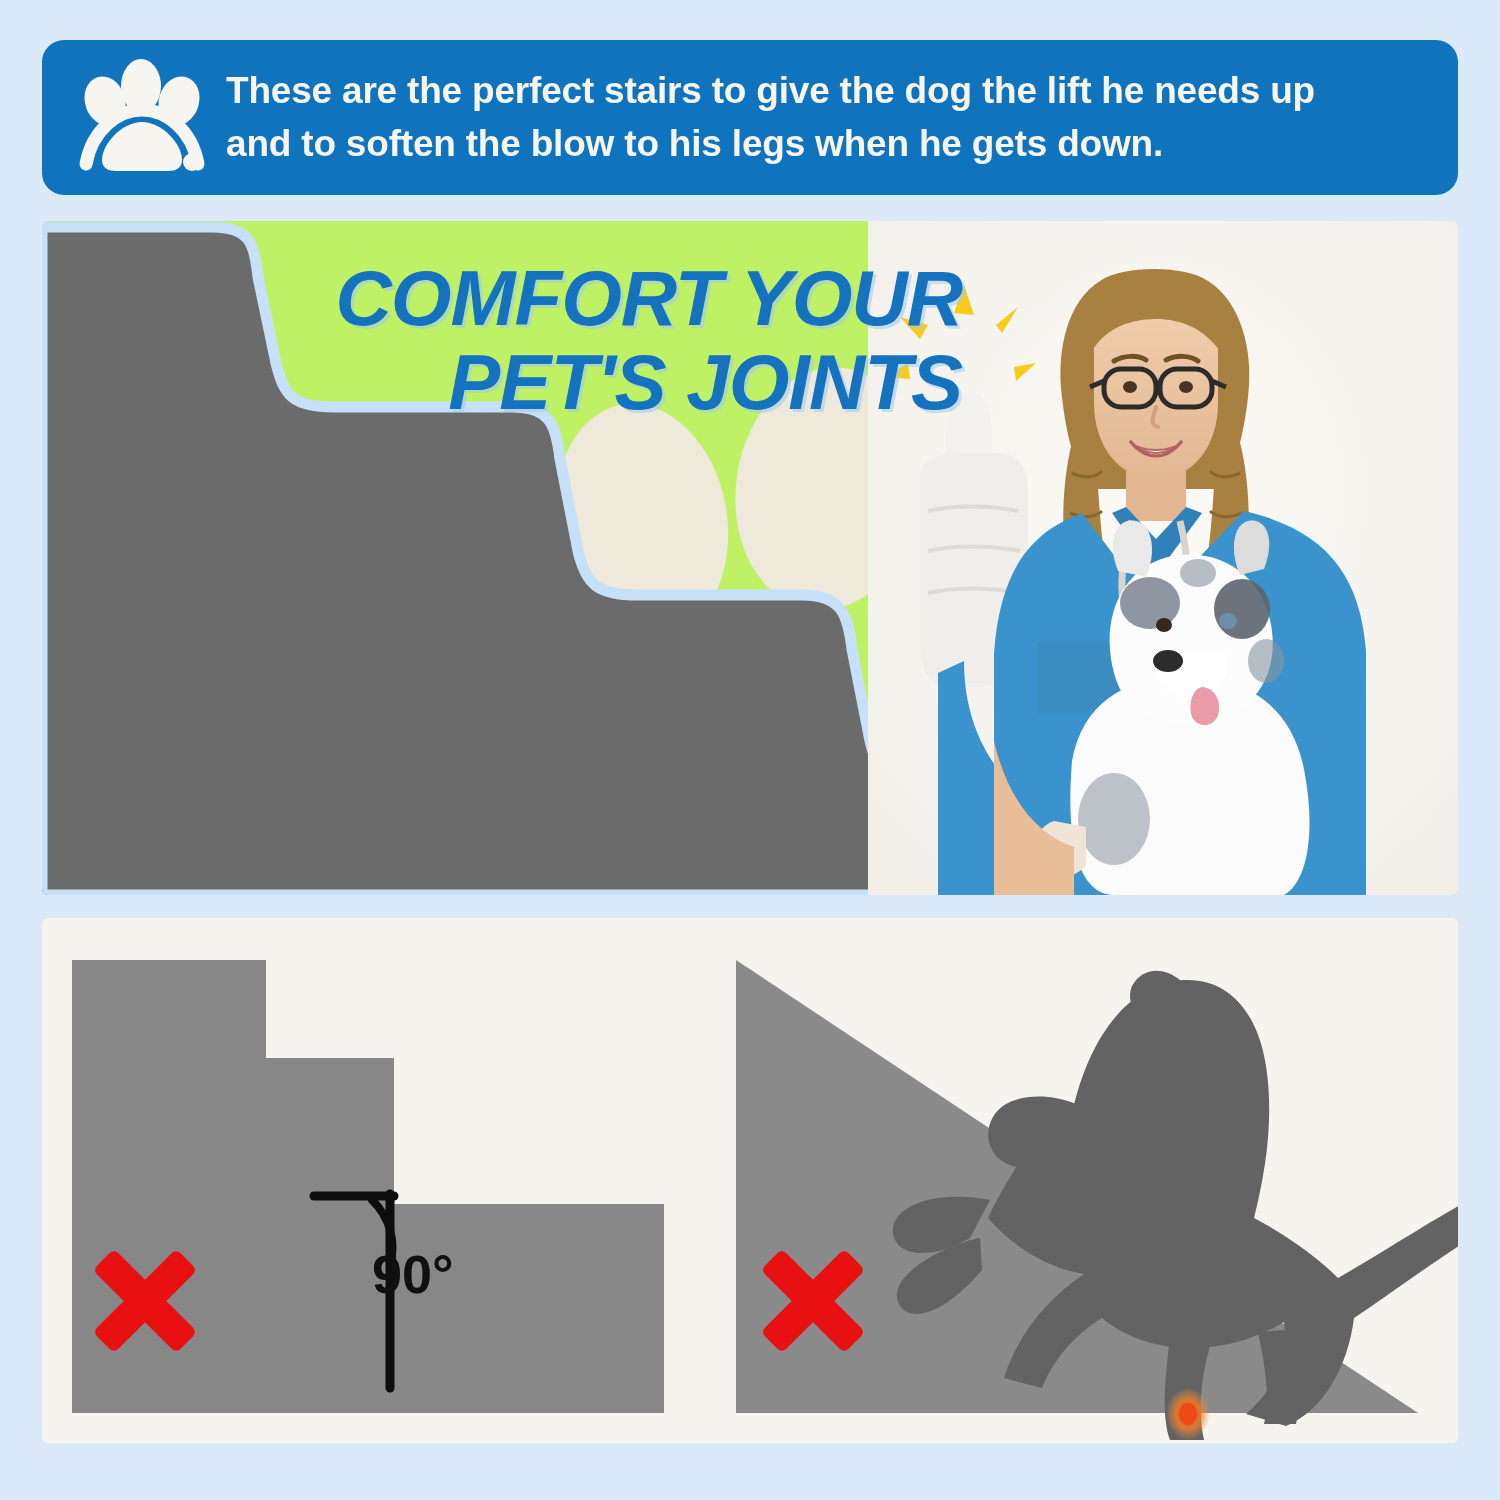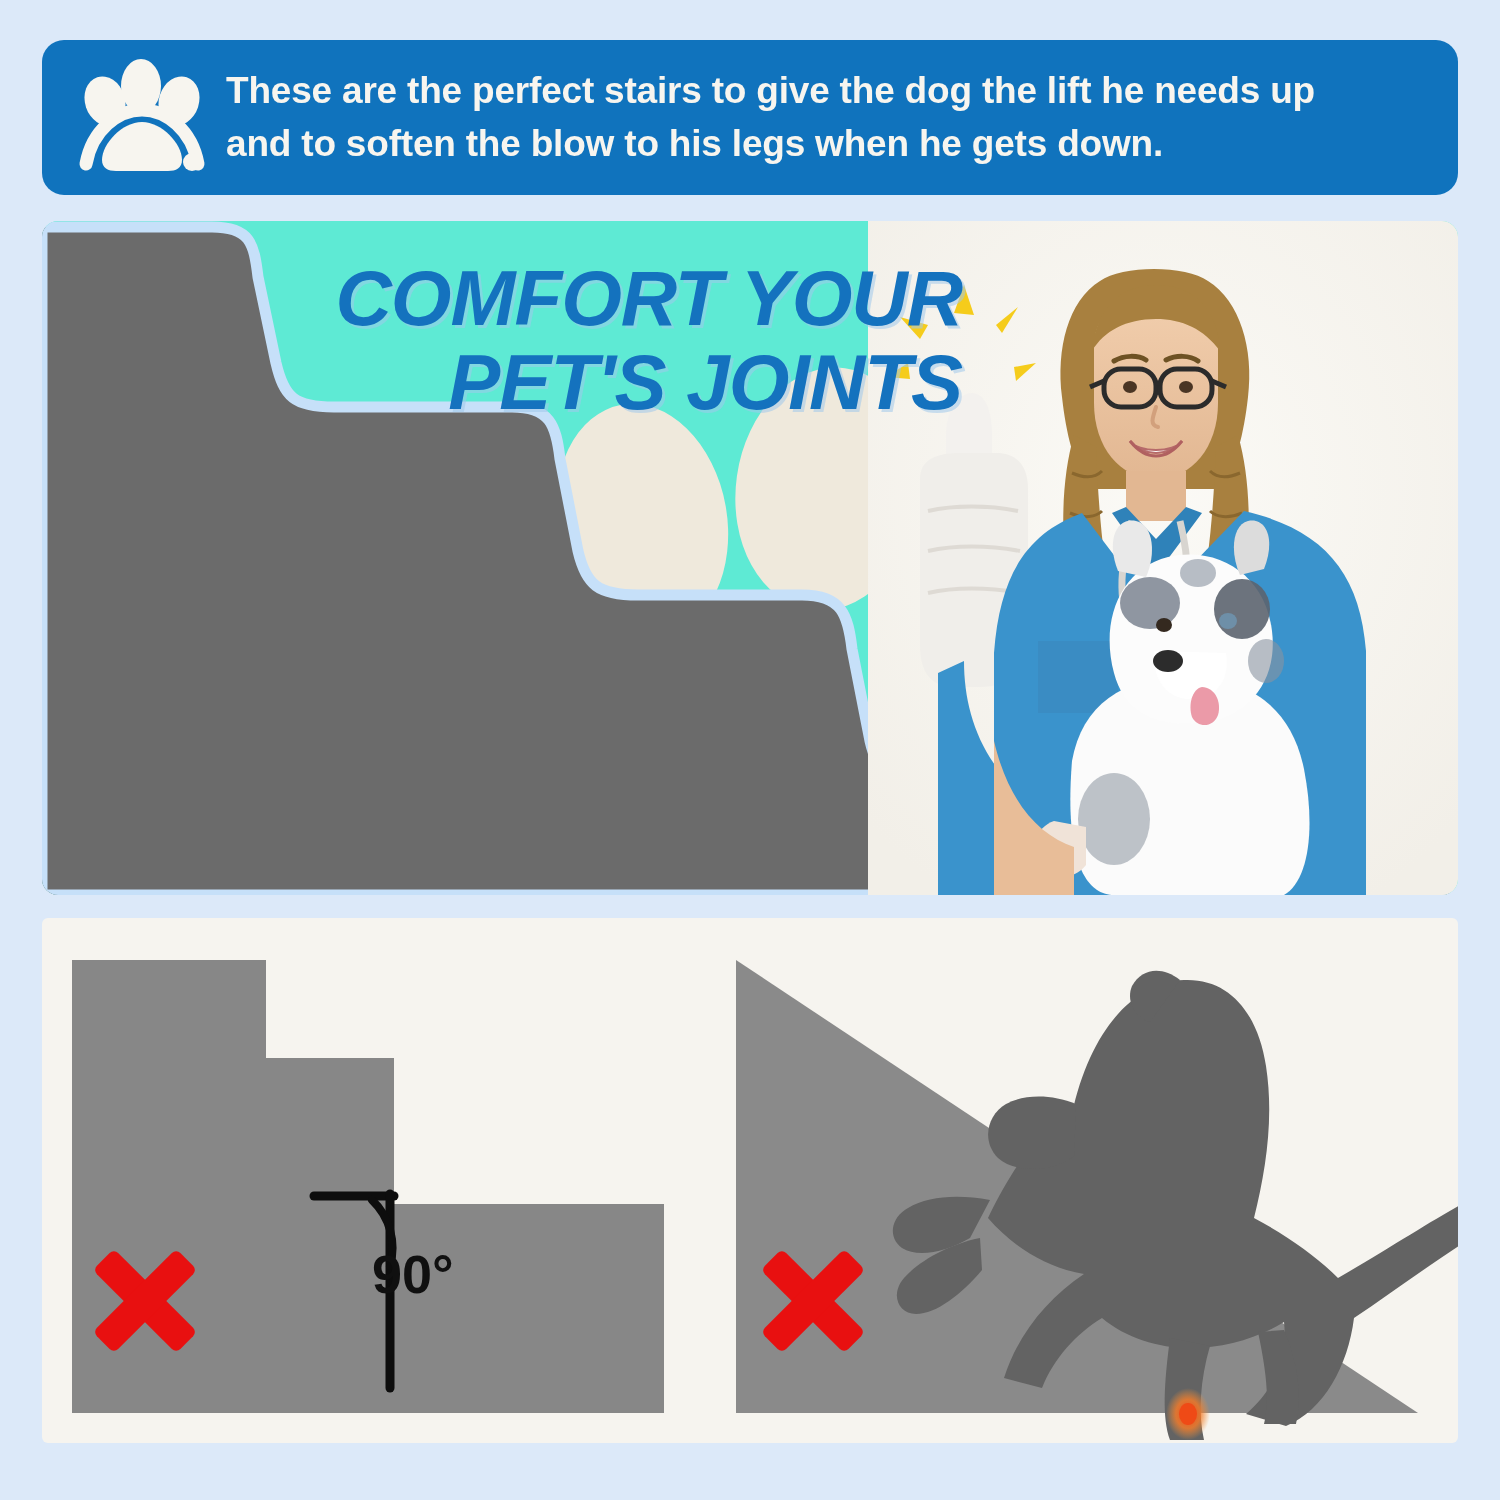--- a/index.html
+++ b/index.html
@@ -51,22 +51,22 @@
     white-space: pre-line;
   }
 
   
   #hero {
     position: absolute;
     left: 42px;
     top: 221px;
     width: 1416px;
     height: 674px;
-    background: #5eead4;
-    border-radius: 16px;
+    background: #bef264;
+    border-radius: 6px;
     overflow: hidden;
   }
 
   #hero-paw-watermark {
     position: absolute;
     left: 0; top: 0;
     width: 100%; height: 100%;
     pointer-events: none;
   }
 

